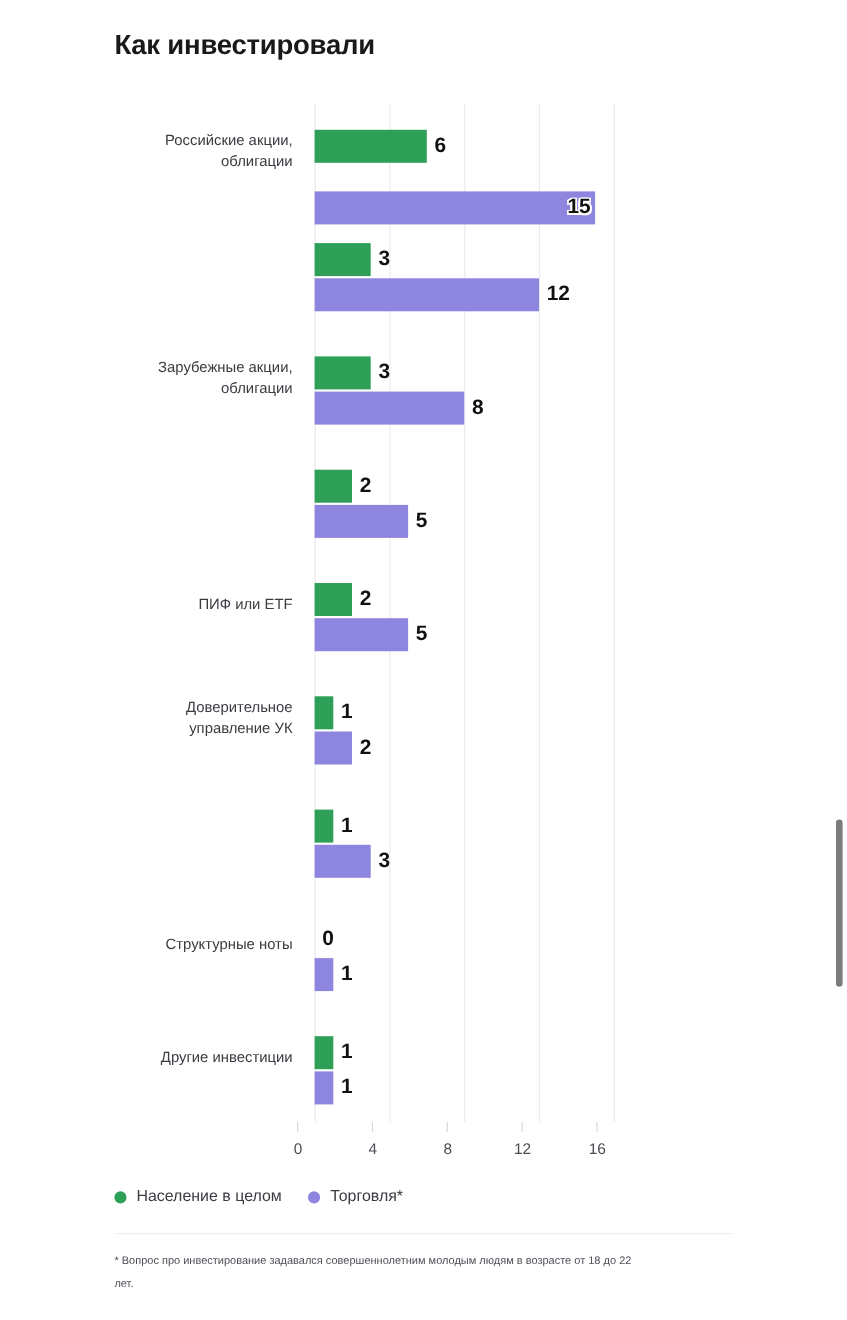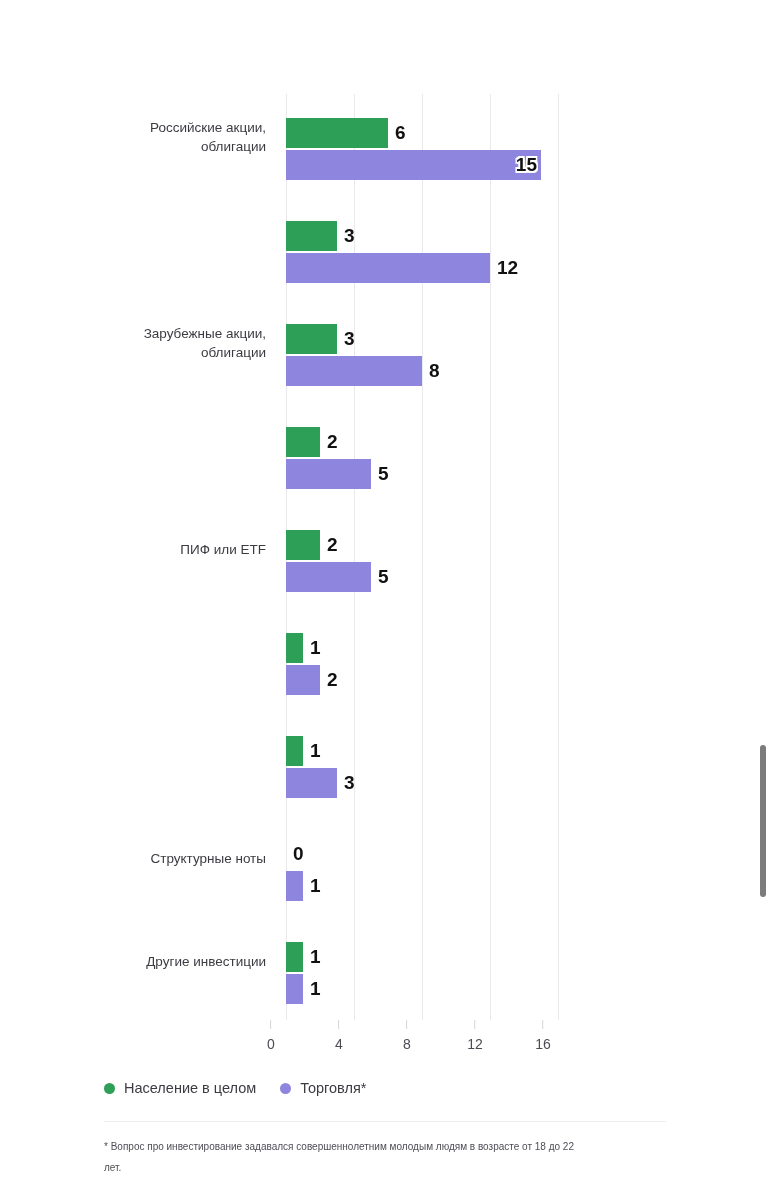--- a/index.html
+++ b/index.html
@@ -203,38 +203,39 @@
     height: 152px;
     border-radius: 3px;
     background: #7c7c7c;
   }
 </style>
 </head>
 <body>
 
 <div class="page">
 
+  <div class="chart-title">Как инвестировали</div>
 
   <div class="plot">
     <div class="gridlines" id="gridlines">
         <div class="gridline" style="left: 0px;"></div>
         <div class="gridline" style="left: 68px;"></div>
         <div class="gridline" style="left: 136px;"></div>
         <div class="gridline" style="left: 204px;"></div>
         <div class="gridline" style="left: 272px;"></div>
       </div>
     <div class="rows" id="rows">
         <div class="row" style="top: 0px;">
           <div class="cat-label">Российские акции,
 облигации</div>
           <div class="bar-wrap s0" style="width: 102px;">
             <div class="bar c0" style="width: 102px;"></div>
             <div class="bar-value outside" style="left: 102px;">6</div>
           </div>
-          <div class="bar-wrap s1" style="width: 255px;">
+          <div class="bar-wrap s1" style="width: 255px; margin-top: 24px;">
             <div class="bar c1" style="width: 255px;"></div>
             <div class="bar-value inside" style="right: 4px;">15</div>
           </div>
         </div>
         <div class="row" style="top: 103px;">
           <div class="bar-wrap s0" style="width: 51px;">
             <div class="bar c0" style="width: 51px;"></div>
             <div class="bar-value outside" style="left: 51px;">3</div>
           </div>
           <div class="bar-wrap s1" style="width: 204px;">
@@ -269,20 +270,22 @@
           <div class="bar-wrap s0" style="width: 34px;">
             <div class="bar c0" style="width: 34px;"></div>
             <div class="bar-value outside" style="left: 34px;">2</div>
           </div>
           <div class="bar-wrap s1" style="width: 85px;">
             <div class="bar c1" style="width: 85px;"></div>
             <div class="bar-value outside" style="left: 85px;">5</div>
           </div>
         </div>
         <div class="row" style="top: 515px;">
+          <div class="cat-label">Доверительное
+управление УК</div>
           <div class="bar-wrap s0" style="width: 17px;">
             <div class="bar c0" style="width: 17px;"></div>
             <div class="bar-value outside" style="left: 17px;">1</div>
           </div>
           <div class="bar-wrap s1" style="width: 34px;">
             <div class="bar c1" style="width: 34px;"></div>
             <div class="bar-value outside" style="left: 34px;">2</div>
           </div>
         </div>
         <div class="row" style="top: 618px;">

